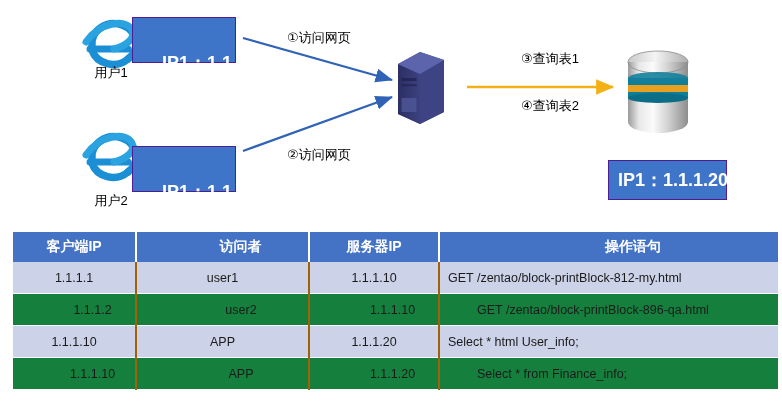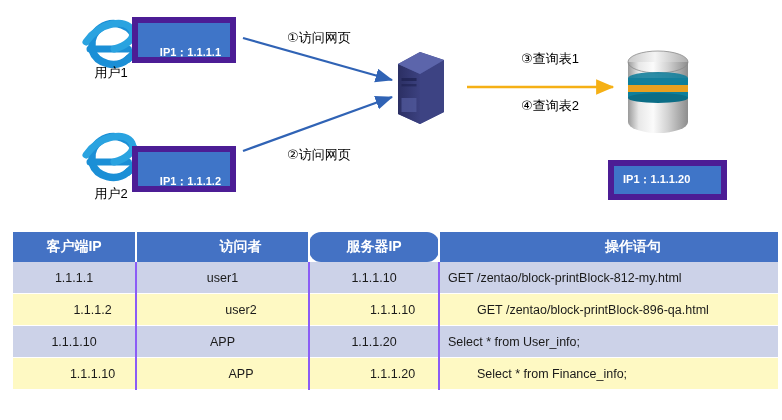--- a/index.html
+++ b/index.html
@@ -28,23 +28,23 @@
   .node-label {
     font-size: 13px;
     color: #000;
     text-align: center;
     white-space: nowrap;
   }
 
   
   .info-box {
     background: #3f75c8;
-    border: 6px solid #4c1d95;
+    border: 1px solid #4c1d95;
     color: #ffffff;
-    font-size: 11px;
+    font-size: 18px;
     font-weight: bold;
     line-height: 1.45;
     padding: 6px 9px;
     box-sizing: border-box;
     white-space: pre;
     text-align: right;
   }
   .info-box.plain { font-weight: bold; display: flex; align-items: center; margin-left: 20px; }
 
   
@@ -72,28 +72,28 @@
     text-align: center;
     border-right: 2px solid #ffffff;
     padding: 0;
     margin-top: 20px;
   }
   #data-table th:last-child { border-right: none; padding-left: 48px; }
   #data-table td {
     font-size: 12.5px;
     height: 31px;
     padding: 0 0 0 8px;
-    border-right: 2px solid #8b5cf6;
+    border-right: 2px solid #a16207;
     border-bottom: 1px solid #ffffff;
     color: #1a1a1a;
   }
   #data-table td:last-child { border-right: none; }
   #data-table td.c { text-align: center; padding-left: 0; }
   #data-table tr.odd td  { background: #ccd2e8; }
-  #data-table tr.even td { background: #fef9c3; padding-left: 37px; }
+  #data-table tr.even td { background: #15803d; padding-left: 37px; }
 </style>
 </head>
 <body>
 
 <div id="diagram">
 
   <svg class="abs" style="left:0;top:0;" width="782" height="222">
     <defs>
       <marker id="blueArrow" markerWidth="9" markerHeight="9" refX="7.5" refY="3.2" orient="auto" markerUnits="strokeWidth">
         <path d="M0,0 L8,3.2 L0,6.4 z" fill="#3063b5"></path>
@@ -161,21 +161,21 @@
       <rect x="0" y="35" width="60" height="7" fill="#e8a020"></rect>
       <rect x="0" y="42" width="60" height="6" fill="#0e7f9b"></rect>
       <ellipse cx="30" cy="48" rx="30" ry="5" fill="#0b6d86"></ellipse>
       <ellipse cx="30" cy="12" rx="30" ry="11" fill="none" stroke="#8a8a8a" stroke-width="0.8"></ellipse>
       <ellipse cx="30" cy="28" rx="30" ry="6" fill="#147f9c" opacity="0.9"></ellipse>
     </g>
   </svg>
 
   <div class="abs node-label" style="left:82px; top:64px; width:58px;">用户1</div>
 
-  <div class="abs node-label" style="left:82px; top:185px; width:58px;">用户2</div>
+  <div class="abs node-label" style="left:82px; top:192px; width:58px;">用户2</div>
 
   <div class="abs info-box" style="left:132px; top:17px; width:104px; height:46px;">
     <span>IP1：1.1.1.1</span><br>
     <span>账号：User1</span>
   </div>
 
   <div class="abs info-box" style="left:132px; top:146px; width:104px; height:46px;">
     <span>IP1：1.1.1.2</span><br>
     <span>账号：User2</span>
   </div>
@@ -194,42 +194,42 @@
   <div class="abs info-box plain" style="left:588px; top:160px; width:119px; height:40px;">
     <span>IP1：1.1.1.20</span>
   </div>
 </div>
 
 <table id="data-table">
   <thead>
     <tr>
       <th style="width:122px;">客户端IP</th>
       <th style="width:135px;padding-left:36px;">访问者</th>
-      <th style="width:128px;border-radius:12px;">服务器IP</th>
+      <th style="width:128px;">服务器IP</th>
       <th>操作语句</th>
     </tr>
   </thead>
   <tbody>
     <tr class="odd">
       <td class="c">1.1.1.1</td>
       <td class="c">user1</td>
       <td class="c">1.1.1.10</td>
       <td>GET  /zentao/block-printBlock-812-my.html</td>
     </tr>
     <tr class="even">
       <td class="c">1.1.1.2</td>
       <td class="c">user2</td>
       <td class="c">1.1.1.10</td>
       <td>GET  /zentao/block-printBlock-896-qa.html</td>
     </tr>
     <tr class="odd">
       <td class="c">1.1.1.10</td>
       <td class="c">APP</td>
       <td class="c">1.1.1.20</td>
-      <td>Select  *  from  User_info;</td>
+      <td>Select  *  html  User_info;</td>
     </tr>
     <tr class="even">
       <td class="c">1.1.1.10</td>
       <td class="c">APP</td>
       <td class="c">1.1.1.20</td>
       <td>Select  *  from  Finance_info;</td>
     </tr>
   </tbody>
 </table>
 

